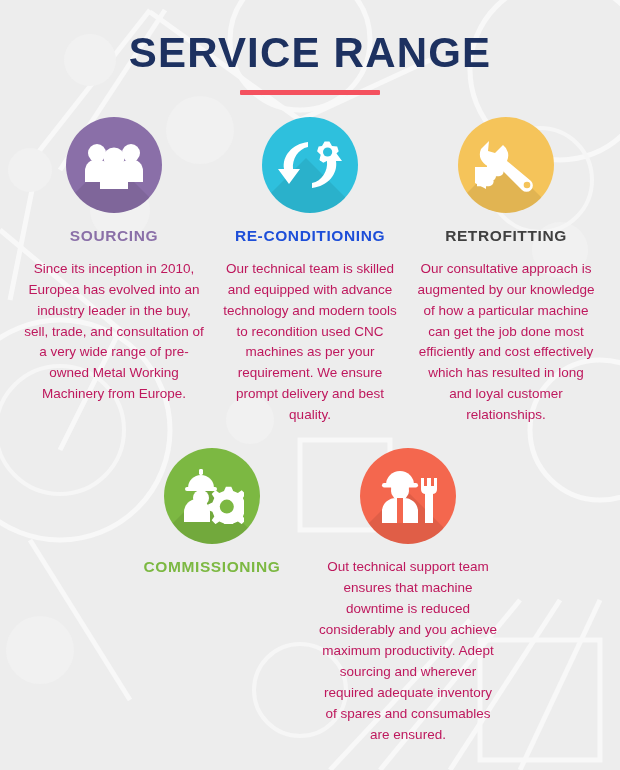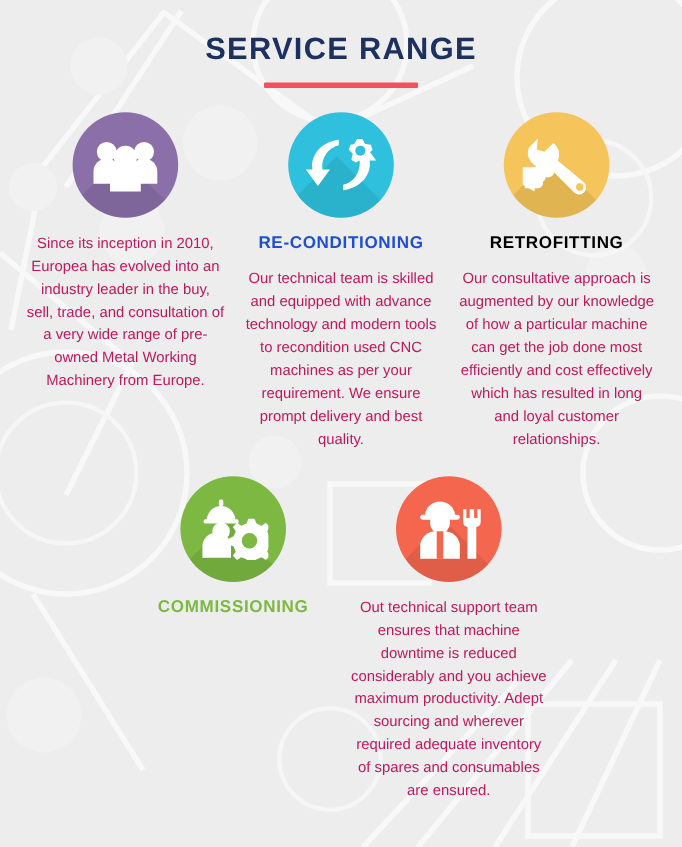--- a/index.html
+++ b/index.html
@@ -33,21 +33,21 @@
     height: 770px;
     box-sizing: border-box;
   }
 
   
   .header {
     text-align: center;
     padding-top: 30px;
   }
   .page-title {
-    font-size: 28px;
+    font-size: 42px;
     font-weight: bold;
     letter-spacing: 1.2px;
     color: #1d3160;
     margin: 0;
     line-height: 1.1;
   }
   .title-rule {
     width: 140px;
     height: 5px;
     background: #f4515e;
@@ -171,20 +171,21 @@
           <g fill="#ffffff">
             <circle cx="14" cy="13" r="9"></circle>
             <path d="M2 42 v-11 a12 12 0 0 1 24 0 v11 z"></path>
             <circle cx="48" cy="13" r="9"></circle>
             <path d="M36 42 v-11 a12 12 0 0 1 24 0 v11 z"></path>
             <circle cx="31" cy="18" r="10.5"></circle>
             <path d="M17 49 v-12 a14 14 0 0 1 28 0 v12 z"></path>
           </g>
         </svg>
       </div>
+      <p class="card-title" style="color:#8a6fa8;">SOURCING</p>
       <p class="card-body">Since its inception in 2010, Europea has evolved into an industry leader in the buy, sell, trade, and consultation of a very wide range of pre-owned Metal Working Machinery from Europe.</p>
     </div>
 
     <div class="card">
       <div class="icon-wrap" style="background:#2ec0dd;">
         <svg width="64" height="58" viewBox="0 0 64 58">
           <g fill="#ffffff">
             <path d="M30 6 C 14 8 4 20 6 33 L 0 33 L 11 48 L 22 33 L 15 33 C 14 23 20 13 30 11 z"></path>
             <path d="M34 52 C 50 50 60 38 58 25 L 64 25 L 53 10 L 42 25 L 49 25 C 50 35 44 45 34 47 z"></path>
             <path d="M44 10 l2.6 -4.6 h4.8 L 54 10 l5.2 .6 1.5 4.6 -3.6 3.6 1.3 5.1 -3.9 2.9 -4.6 -2.4 -4.6 2.4 -3.9 -2.9 1.3 -5.1 -3.6 -3.6 1.5 -4.6 z"></path>
@@ -203,21 +204,21 @@
             <path d="M14 4 L6 12 a13 13 0 0 0 17 17 l24 24 a6 6 0 0 0 9 -9 L32 24 a13 13 0 0 0 -4 -16 L20 16 L13 14 z"></path>
             <circle cx="52" cy="48" r="3.3" fill="#f5c45a"></circle>
             <path d="M6 34 h10 a5 5 0 0 1 0 10 H6 z"></path>
             <path d="M10 30 h14 a4.6 4.6 0 0 1 0 9.2 H10 z"></path>
             <path d="M12 24 h16 a4.6 4.6 0 0 1 0 9.2 H12 z"></path>
             <path d="M2 40 h12 a4.6 4.6 0 0 1 0 9.2 H2 z"></path>
             <path d="M0 30 h11 v22 l-11 -6 z"></path>
           </g>
         </svg>
       </div>
-      <p class="card-title" style="color:#000000;">RETROFITTING</p>
+      <p class="card-title" style="color:#404040;">RETROFITTING</p>
       <p class="card-body">Our consultative approach is augmented by our knowledge of how a particular machine can get the job done most efficiently and cost effectively which has resulted in long and loyal customer relationships.</p>
     </div>
 
   </div>
 
   <div class="row row-bottom">
 
     <div class="card">
       <div class="icon-wrap" style="background:#7cb842;">
         <svg width="64" height="56" viewBox="0 0 64 56">

